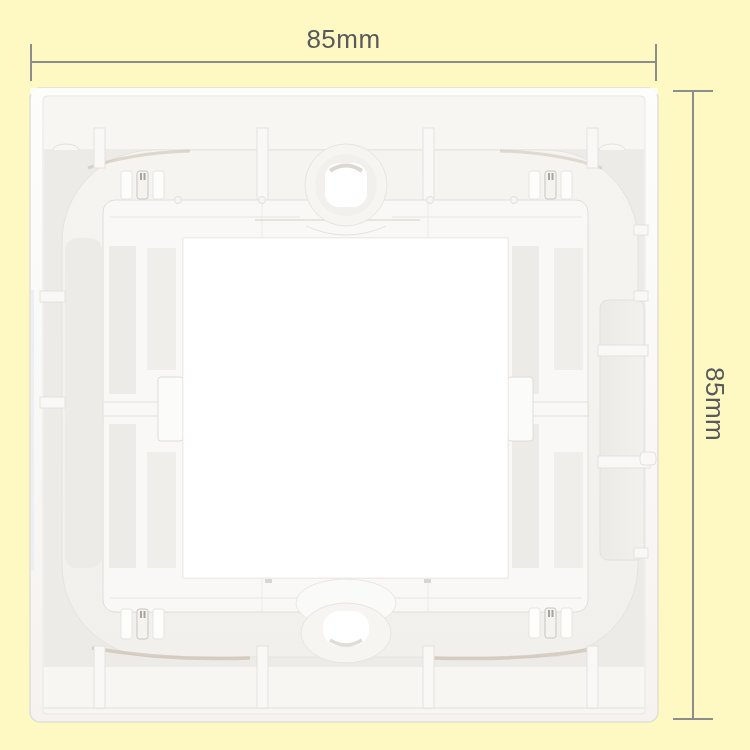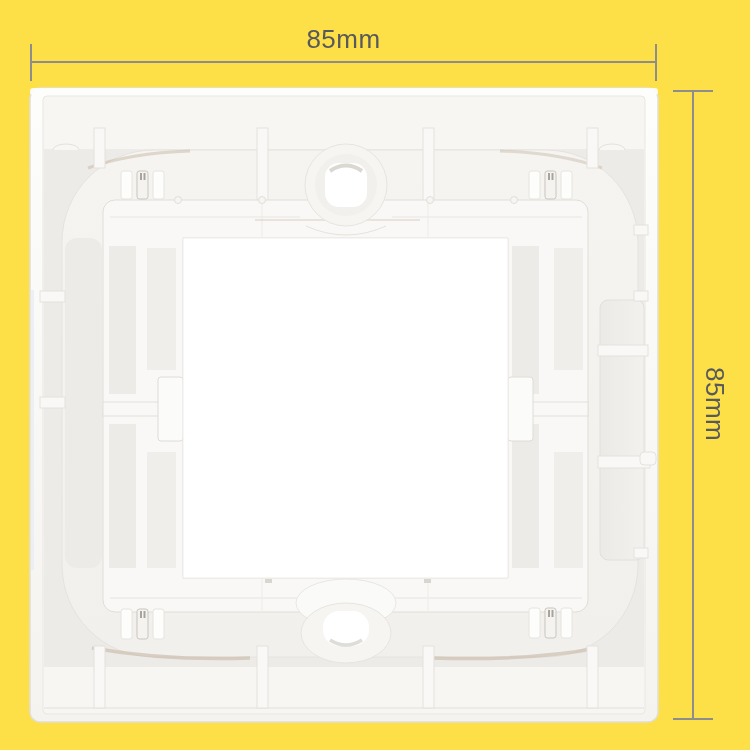--- a/index.html
+++ b/index.html
@@ -1,16 +1,16 @@
 <!DOCTYPE html>
 <html><head>
 <meta charset="utf-8">
 <style>
   html,body{margin:0;padding:0;background:#ffffff;}
-  .canvas{position:relative;width:750px;height:750px;background:#fde047;overflow:hidden;
+  .canvas{position:relative;width:750px;height:750px;background:#fef9c3;overflow:hidden;
           font-family:"Liberation Sans", sans-serif;}
   
   .dim-top{position:absolute;left:30px;top:24px;width:627px;text-align:center;}
   .dim-top-label{font-size:26px;font-weight:500;color:#58595b;letter-spacing:.5px;line-height:1.2;}
   .dim-top-line{position:relative;margin-top:6px;height:2px;background:#8d8d8d;}
   .tick-v{position:absolute;width:2px;height:37px;background:#8d8d8d;top:-17px;}
   .tick-v.left{left:0;}
   .tick-v.right{right:0;}
   .dim-right-line{position:absolute;left:692px;top:90px;width:2px;height:630px;background:#8d8d8d;}
   .tick-h{position:absolute;width:40px;height:2px;background:#8d8d8d;left:-19px;}

